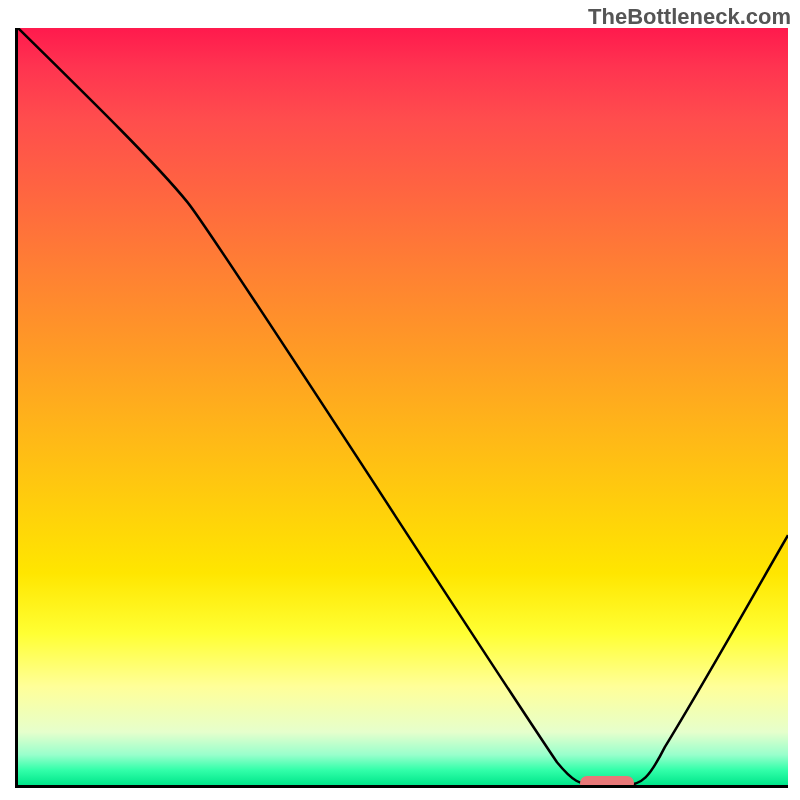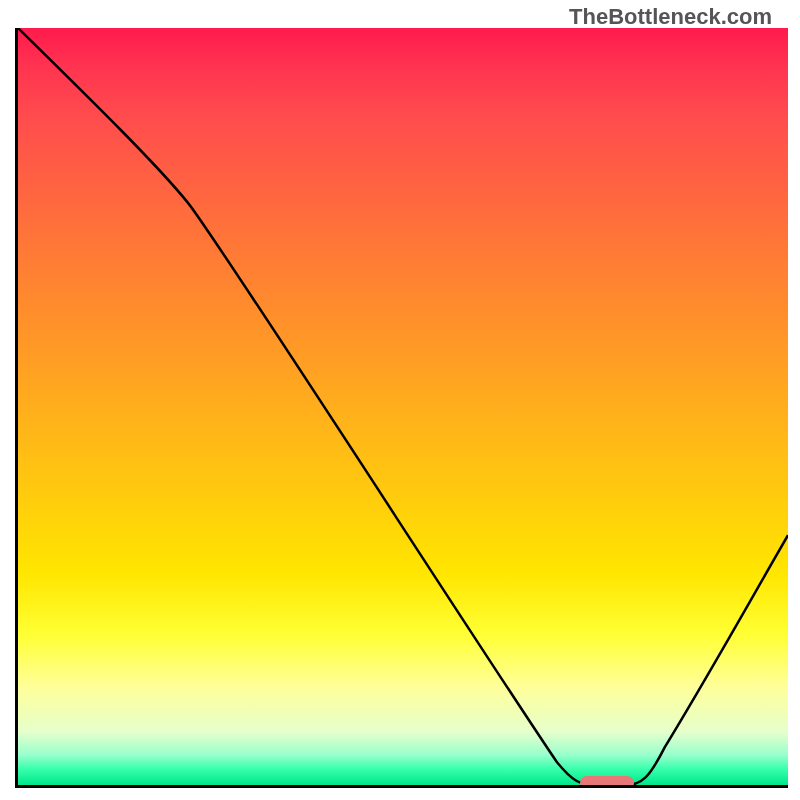--- a/index.html
+++ b/index.html
@@ -7,21 +7,21 @@
     padding: 0;
     width: 800px;
     height: 800px;
     background: #ffffff;
     font-family: Arial, sans-serif;
     position: relative;
   }
   .watermark {
     position: absolute;
     top: 4px;
-    right: 28px;
+    right: 9px;
     color: #555;
     font-size: 22px;
     font-weight: bold;
     z-index: 10;
   }
   .chart-container {
     position: absolute;
     left: 15px;
     top: 28px;
     width: 770px;

